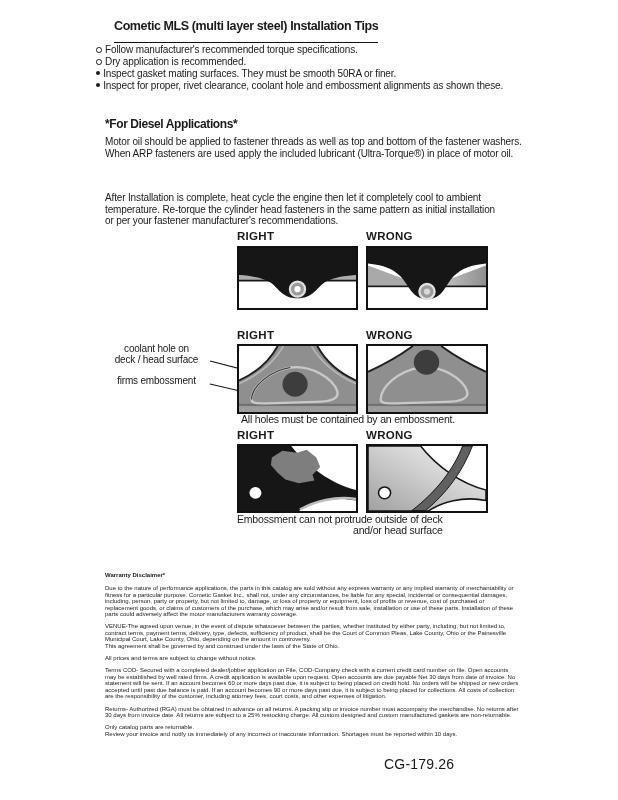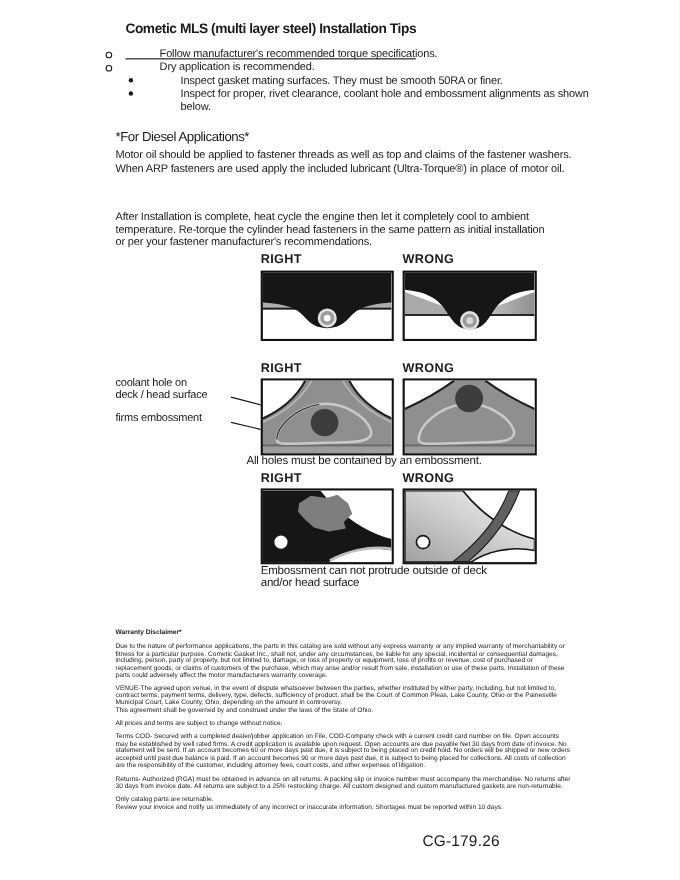--- a/index.html
+++ b/index.html
@@ -5,42 +5,42 @@
   html,body{margin:0;padding:0;background:#e8e8e8;}
   .page{
     position:relative;width:618px;height:800px;background:#ffffff;
     font-family:"Liberation Sans","DejaVu Sans",sans-serif;color:#1a1a1a;
     overflow:hidden;margin:0 auto;
   }
   .abs{position:absolute;}
   .prelines{white-space:pre-line;}
   .page-title{
     left:114px;top:19px;font-size:12.5px;font-weight:bold;letter-spacing:-0.4px;
-    border-bottom:1.7px solid #111;padding-bottom:20px;display:inline-block;
+    border-bottom:1.7px solid #111;padding-bottom:9px;display:inline-block;
   }
   .tips{left:96px;top:44px;font-size:10px;letter-spacing:-0.15px;line-height:12px;width:460px;}
-  .tip-row{display:flex;align-items:flex-start;gap:40px;}
-  .tip-row.sub{margin-left:21px;}
+  .tip-row{display:flex;align-items:flex-start;}
+  .tip-row.sub{}
   .marker-ring{
     flex:0 0 auto;width:3.6px;height:3.6px;border:1px solid #1a1a1a;border-radius:50%;
     margin:3.2px 3.5px 0 0;
   }
   .marker-dot{
     flex:0 0 auto;width:4.2px;height:4.2px;background:#1a1a1a;border-radius:50%;
     margin:3.2px 3px 0 0;
   }
-  .diesel-head{left:105px;top:117px;font-size:12px;font-weight:normal;letter-spacing:-0.4px;}
+  .diesel-head{left:105px;top:117px;font-size:12px;font-weight:bold;letter-spacing:-0.4px;}
   .bodypara{left:105px;font-size:10px;letter-spacing:-0.15px;line-height:11.5px;width:445px;}
   .rw-label{font-size:11.5px;font-weight:bold;letter-spacing:0.3px;text-align:left;width:121px;}
   .dbox{
     border:2px solid #111;background:#fff;width:121px;box-sizing:border-box;
   }
   .dbox svg{display:block;width:100%;height:100%;}
   .caption{font-size:10.5px;letter-spacing:-0.2px;line-height:11px;}
-  .annot{font-size:10px;letter-spacing:-0.2px;line-height:10.5px;text-align:left;width:103px;left:105px;}
+  .annot{font-size:10px;letter-spacing:-0.2px;line-height:10.5px;text-align:center;width:103px;left:105px;}
   .legal{left:105px;top:572px;width:414px;font-size:6px;line-height:6.4px;color:#222;}
   .legal p{margin:0 0 6px 0;}
   .legal .lhead{font-weight:bold;margin-bottom:7px;}
   .footer-code{left:384px;top:756px;font-size:14px;letter-spacing:0.2px;}
 </style>
 </head>
 <body>
 
 <div class="page">
 
@@ -54,26 +54,26 @@
     <div class="tip-row">
       <span class="marker-ring"></span>
       <span>Dry application is recommended.</span>
     </div>
     <div class="tip-row sub">
       <span class="marker-dot"></span>
       <span>Inspect gasket mating surfaces.  They must be smooth 50RA or finer.</span>
     </div>
     <div class="tip-row sub">
       <span class="marker-dot"></span>
-      <span>Inspect for proper, rivet clearance, coolant hole and embossment alignments as shown below.</span>
+      <span>Inspect for proper, rivet clearance, coolant hole and embossment alignments as shown these.</span>
     </div>
   </div>
 
   <div class="abs diesel-head">*For Diesel Applications*</div>
-  <div class="abs bodypara prelines" style="top:136px;">Motor oil should be applied to fastener threads as well as top and claims of the fastener washers.
+  <div class="abs bodypara prelines" style="top:136px;">Motor oil should be applied to fastener threads as well as top and bottom of the fastener washers.
 When ARP fasteners are used apply the included lubricant (Ultra-Torque®) in place of motor oil.</div>
   <div class="abs bodypara prelines" style="top:160px;margin-top:32px;">After Installation is complete, heat cycle the engine then let it completely cool to ambient
 temperature. Re-torque the cylinder head fasteners in the same pattern as initial installation
 or per your fastener manufacturer's recommendations.</div>
 
   <div class="abs rw-label" style="left:237px;top:230px;">RIGHT</div>
   <div class="abs rw-label" style="left:366px;top:230px;">WRONG</div>
 
   <div class="abs dbox" style="left:237px;top:246px;height:64px;">
     <svg viewBox="0 0 121 62" preserveAspectRatio="none">
@@ -137,21 +137,21 @@
       <rect y="60.5" width="121" height="2" fill="#6e6e6e"></rect>
       <rect y="63" width="121" height="6" fill="#9c9c9c"></rect>
       <path d="M0,0 H46 C34,9 15,20 0,27 Z" fill="#ffffff"></path>
       <path d="M46,0 C34,9 15,20 0,27" fill="none" stroke="#1f1f1f" stroke-width="2"></path>
       <path d="M121,0 H75 C87,9 106,20 121,27 Z" fill="#ffffff"></path>
       <path d="M75,0 C87,9 106,20 121,27" fill="none" stroke="#1f1f1f" stroke-width="2"></path>
       <path d="M13,56 C13,43 31,26 53,22.5 C75,19.5 97,34 101.5,47 C104,55 95,58.5 79,58.5 L29,60 C18,60.2 13,60 13,56 Z" fill="none" stroke="#c9c9c9" stroke-width="2.4"></path>
       <circle cx="60" cy="17" r="13" fill="#3d3d3d"></circle>
     </svg>
   </div>
-  <div class="abs caption" style="left:224px;top:414px;">All holes must be contained by an embossment.</div>
+  <div class="abs caption" style="left:241px;top:414px;">All holes must be contained by an embossment.</div>
 
   <div class="abs rw-label" style="left:237px;top:429px;">RIGHT</div>
   <div class="abs rw-label" style="left:366px;top:429px;">WRONG</div>
 
   <div class="abs dbox" style="left:237px;top:444px;height:69px;">
     <svg viewBox="0 0 121 68" preserveAspectRatio="none">
       <rect width="121" height="68" fill="#ffffff"></rect>
       <path d="M0,0 H54 C70,21 96,40 121,46 L121,57 C97,52 75,59 62,68 L0,68 Z" fill="#161616"></path>
       <path d="M63,66.5 C78,58 100,52 121,55.5" fill="none" stroke="#bdbdbd" stroke-width="2.6"></path>
       <path d="M34,12 L45,5 L60,7 L70,4 L80,12 L84,22 L76,30 L78,36 L62,39 L48,35 L40,28 L33,20 Z" fill="#7e7e7e"></path>
@@ -166,21 +166,21 @@
             <stop offset="0.55" stop-color="#d2d2d2"></stop>
             <stop offset="1" stop-color="#f5f5f5"></stop>
         </linearGradient>
       </defs>
       <rect width="121" height="68" fill="#ffffff"></rect>
       <path d="M0,0 H54 C70,21 96,40 121,46 L121,57 C97,52 75,59 62,68 L0,68 Z" fill="url(#gw3)" stroke="#161616" stroke-width="1.6"></path>
       <path d="M97,0 C88,24 70,48 45,67.5 L59,67.5 C80,50 97,27 107,0 Z" fill="#606060" stroke="#161616" stroke-width="1"></path>
       <circle cx="17" cy="49" r="6.2" fill="#ffffff" stroke="#161616" stroke-width="1.6"></circle>
     </svg>
   </div>
-  <div class="abs caption prelines" style="left:237px;top:514px;">Embossment can not protrude outside of deck
+  <div class="abs caption prelines" style="left:237px;top:514px;text-align:right;">Embossment can not protrude outside of deck
 and/or head surface</div>
 
   <div class="abs legal">
     <p class="lhead">Warranty Disclaimer*</p>
     <p>Due to the nature of performance applications, the parts in this catalog are sold without any express warranty or any implied warranty of merchantability or fitness for a particular purpose.  Cometic Gasket Inc., shall not, under any circumstances, be liable for any special, incidental or consequential damages, including, person, party or property, but not limited to, damage, or loss of property or equipment, loss of profits or revenue, cost of purchased or replacement goods, or claims of customers of the purchase, which may arise and/or result from sale, installation or use of these parts.  Installation of these parts could adversely affect the motor manufacturers warranty coverage.</p>
     <p class="prelines">VENUE-The agreed upon venue, in the event of dispute whatsoever between the parties, whether instituted by either party, including, but not limited to, contract terms, payment terms, delivery, type, defects, sufficiency of product, shall be the Court of Common Pleas, Lake County, Ohio or the Painesville Municipal Court, Lake County, Ohio, depending on the amount in controversy.
 This agreement shall be governed by and construed under the laws of the State of Ohio.</p>
     <p>All prices and terms are subject to change without notice.</p>
     <p>Terms COD- Secured with a completed dealer/jobber application on File, COD-Company check with a current credit card number on file.  Open accounts may be established by well rated firms.  A credit application is available upon request.  Open accounts are due payable Net 30 days from date of invoice.  No statement will be sent.  If an account becomes 60 or more days past due, it is subject to being placed on credit hold.  No orders will be shipped or new orders accepted until past due balance is paid.  If an account becomes 90 or more days past due, it is subject to being placed for collections.  All costs of collection are the responsibility of the customer, including attorney fees, court costs, and other expenses of litigation.</p>
     <p>Returns- Authorized (RGA) must be obtained in advance on all returns.  A packing slip or invoice number must accompany the merchandise.  No returns after 30 days from invoice date.  All returns are subject to a 25% restocking charge.  All custom designed and custom manufactured gaskets are non-returnable.</p>

